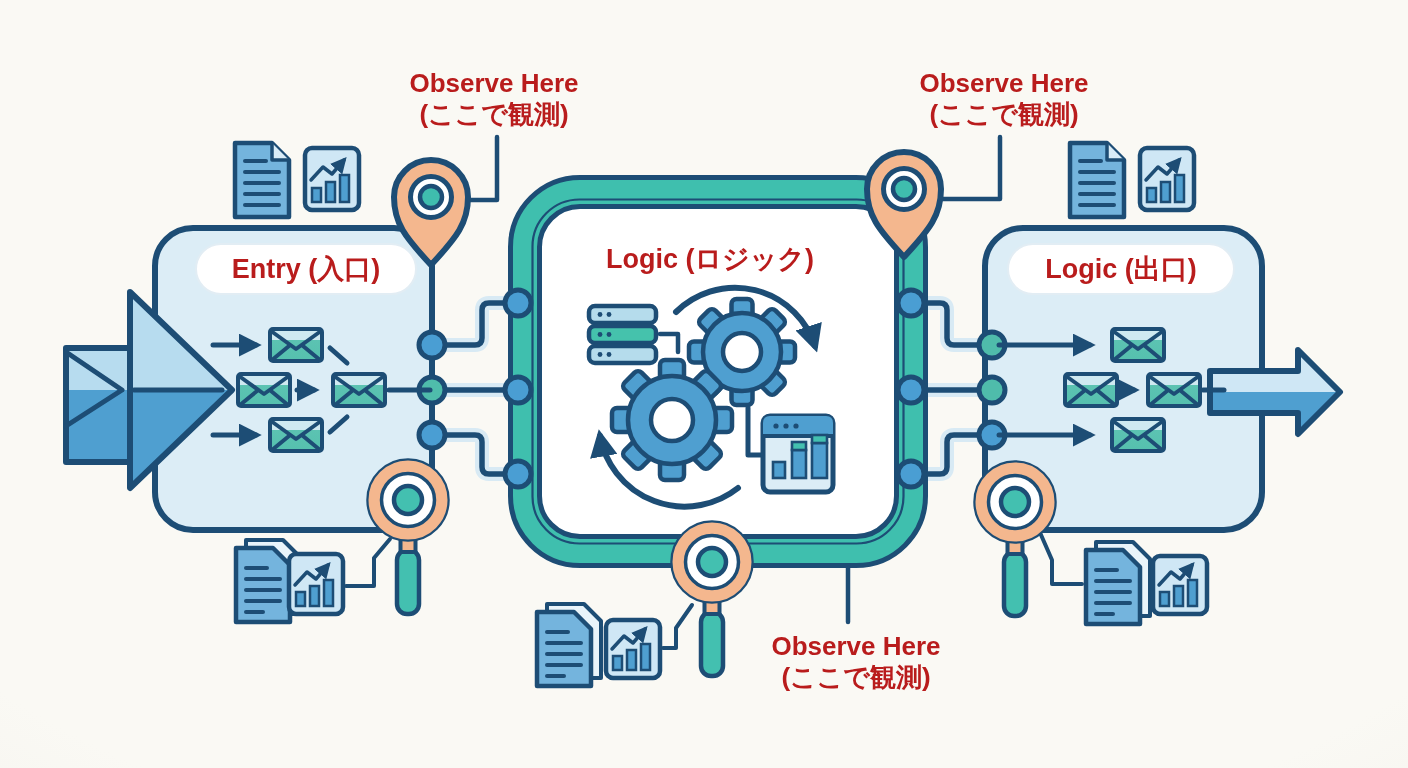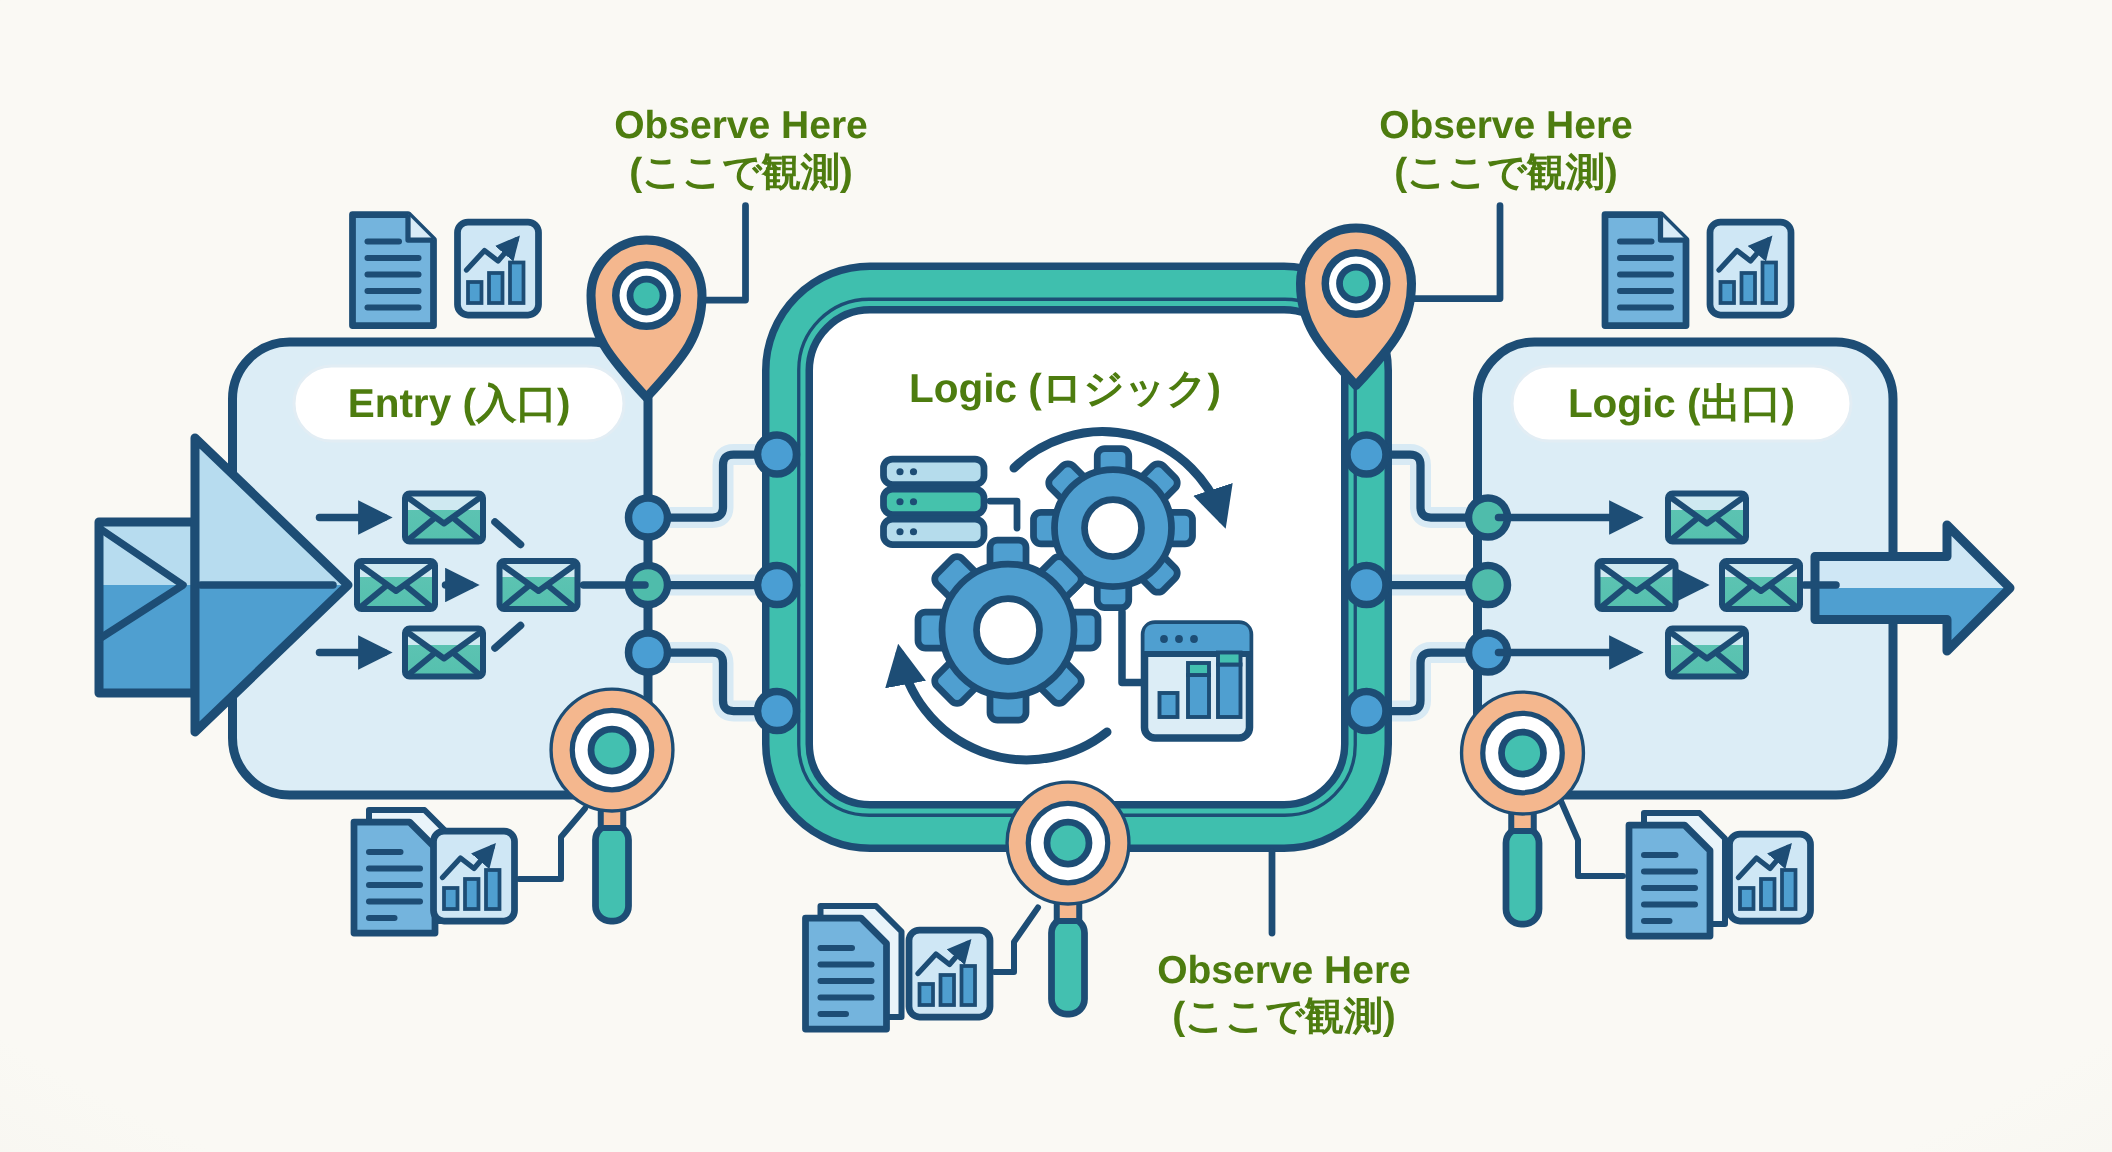--- a/index.html
+++ b/index.html
@@ -3,21 +3,21 @@
 <meta charset="utf-8">
 <style>
   html,body{margin:0;padding:0;}
   body{
     width:1408px;height:768px;overflow:hidden;
     font-family:"Liberation Sans","DejaVu Sans",sans-serif;
     background:radial-gradient(120% 125% at 50% 45%, #faf9f4 55%, #ebe9e2 100%);
   }
   .stage{position:relative;width:1408px;height:768px;}
   .stage svg{position:absolute;left:0;top:0;}
-  .txt{position:absolute;color:#4d7c0f;font-weight:bold;text-align:center;}
+  .txt{position:absolute;color:#b91c1c;font-weight:bold;text-align:center;}
   .pill-txt{font-size:27px;line-height:50px;}
   .obs{font-size:26px;line-height:31px;}
   .ln{stroke:#1d4d75;fill:none;stroke-linecap:round;stroke-linejoin:round;}
 </style>
 </head>
 <body>
 
 <div class="stage">
 <svg width="1408" height="768" viewBox="0 0 1408 768" xmlns="http://www.w3.org/2000/svg">
   <defs>

